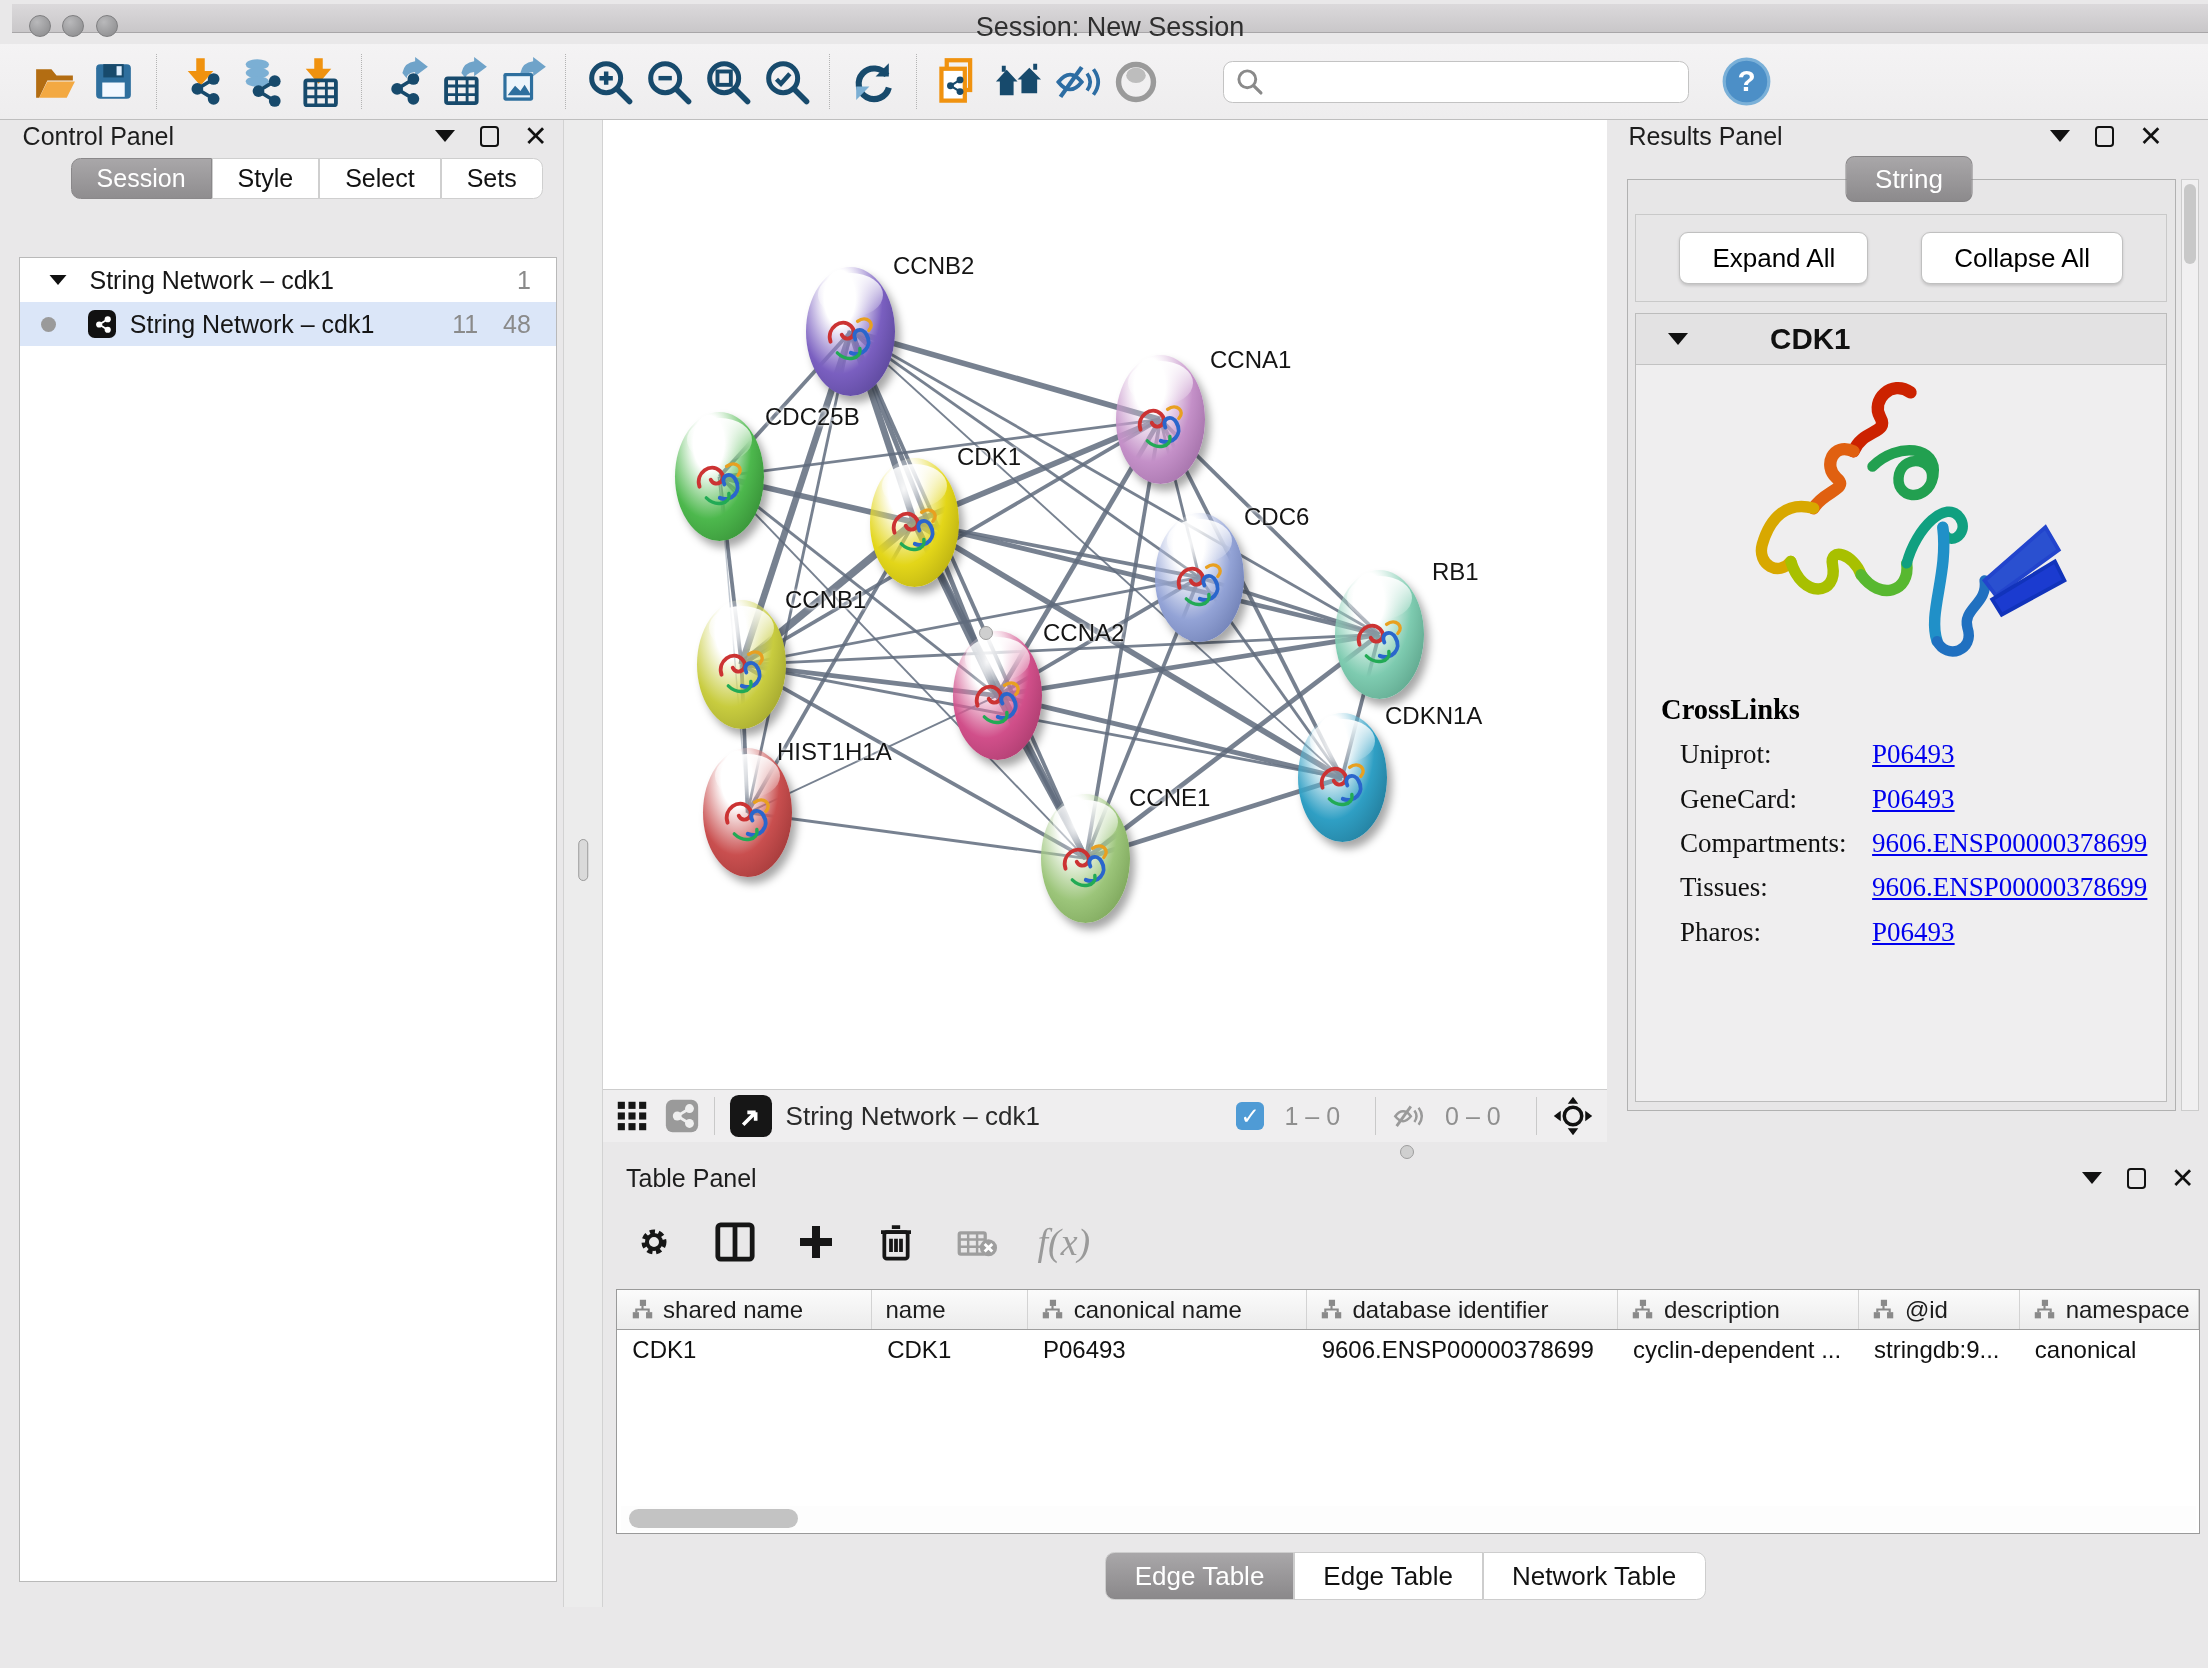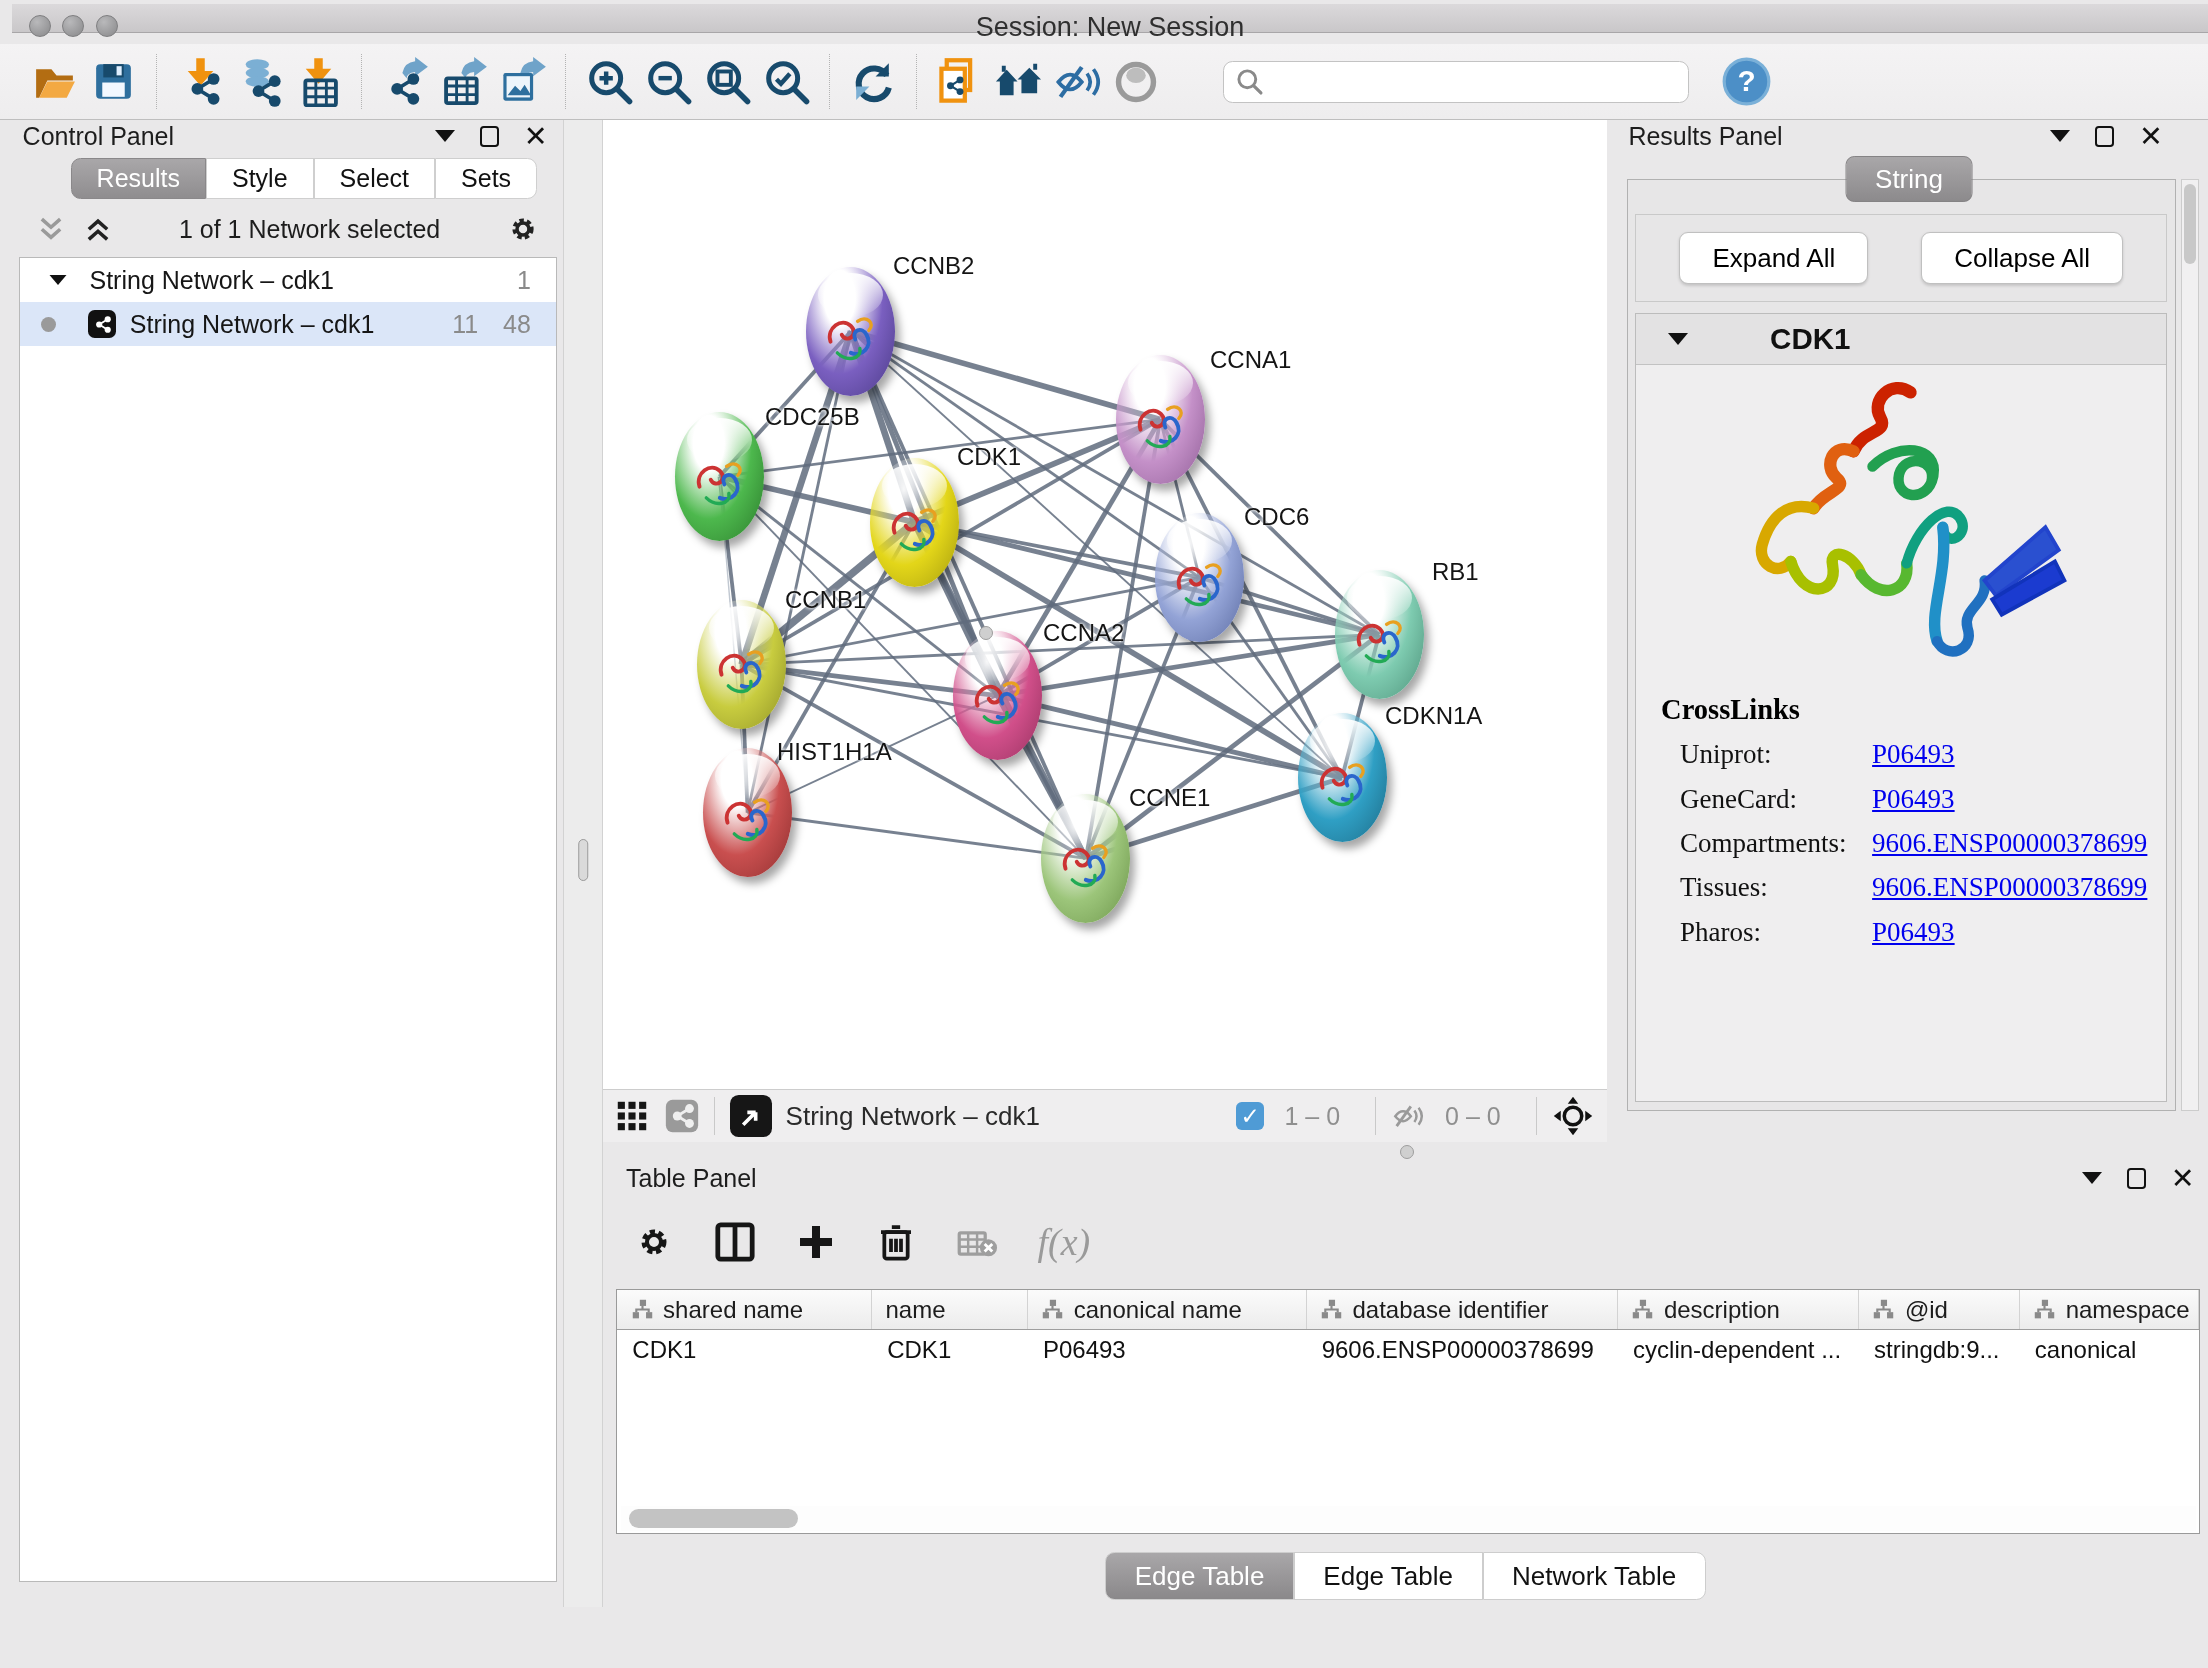--- a/index.html
+++ b/index.html
@@ -336,37 +336,25 @@
   <div id="main">
 
     <div id="control-panel">
       <div class="panel-title" style="position:absolute;left:15px;top:1.9px">Control Panel</div>
       <div class="panel-hdr-icons" style="right:15px">
         <div class="tri-down"></div>
         <div class="sq-ico"></div>
         <div class="x-ico">✕</div>
       </div>
       <div id="cp-tabs">
-          <div class="cp-tab sel">Results</div>
+          <div class="cp-tab sel">Session</div>
           <div class="cp-tab">Style</div>
           <div class="cp-tab">Select</div>
           <div class="cp-tab">Sets</div>
         </div>
-      <div id="cp-subhdr">
-        <svg width="32" height="28.5" viewBox="0 0 30 28" style="margin-left:27px">
-            <path d="M6 4 l9 8 9-8 M6 14 l9 8 9-8" stroke="#9a9a9a" stroke-width="3.5" fill="none"></path>
-          </svg>
-        <svg width="32" height="28.5" viewBox="0 0 30 28" style="margin-left:15px">
-            <path d="M6 24 l9-8 9 8 M6 14 l9-8 9 8" stroke="#222" stroke-width="3.5" fill="none"></path>
-          </svg>
-        <div id="cp-selector">1 of 1 Network selected</div>
-        <svg width="34" height="34" viewBox="0 0 40 40" style="margin-right:23px" color="#222">
-            <use href="#i-gear"></use>
-          </svg>
-      </div>
       <div id="cp-list">
         <div class="cp-row">
           <div class="tri-down" style="margin:0 21px 0 28.5px;transform:scale(.85)"></div>
           <span>String Network – cdk1</span>
           <span class="grow"></span>
           <span class="num">1</span>
         </div>
         <div class="cp-row" id="cp-row-child">
           <span style="width:15px;height:15px;border-radius:50%;background:#9a9a9a;margin:0 32px 0 21px"></span>
           <span class="share-badge">

